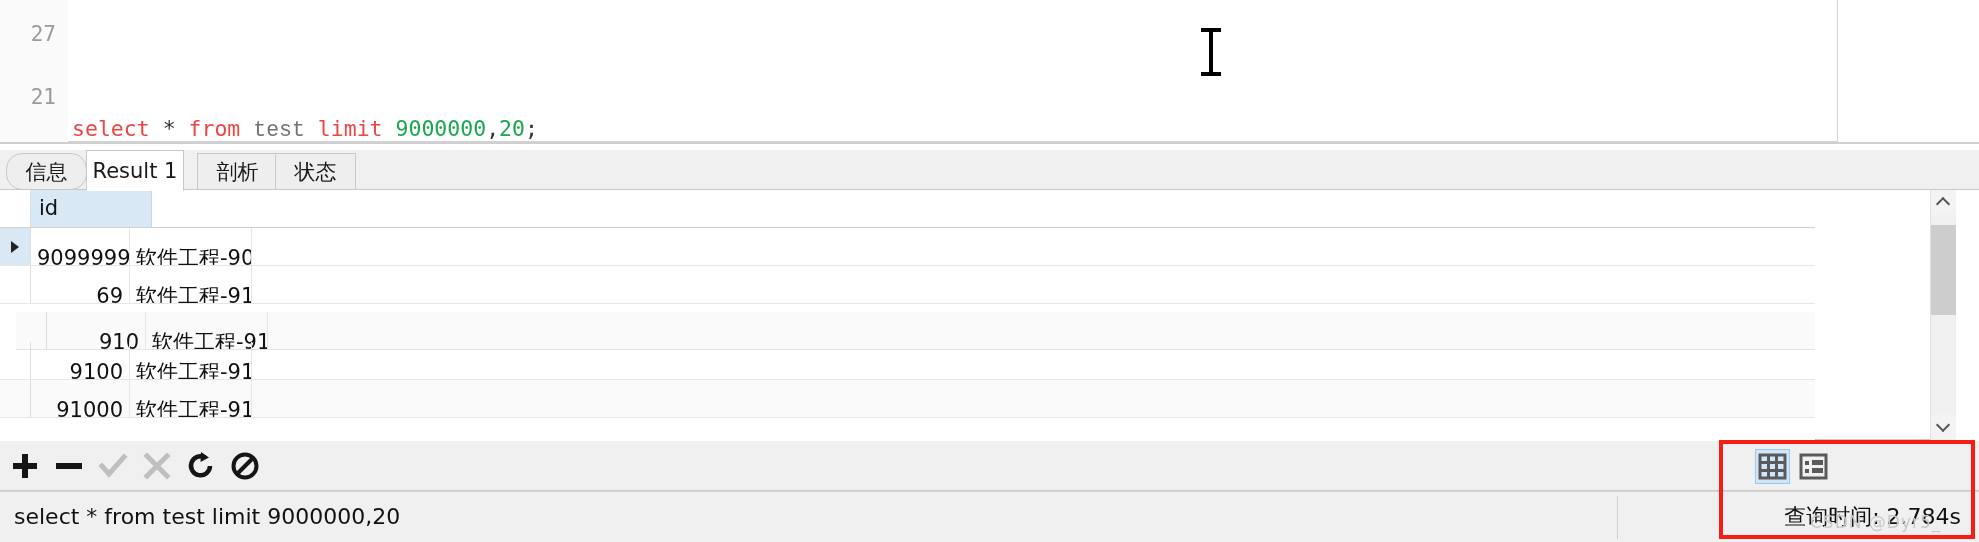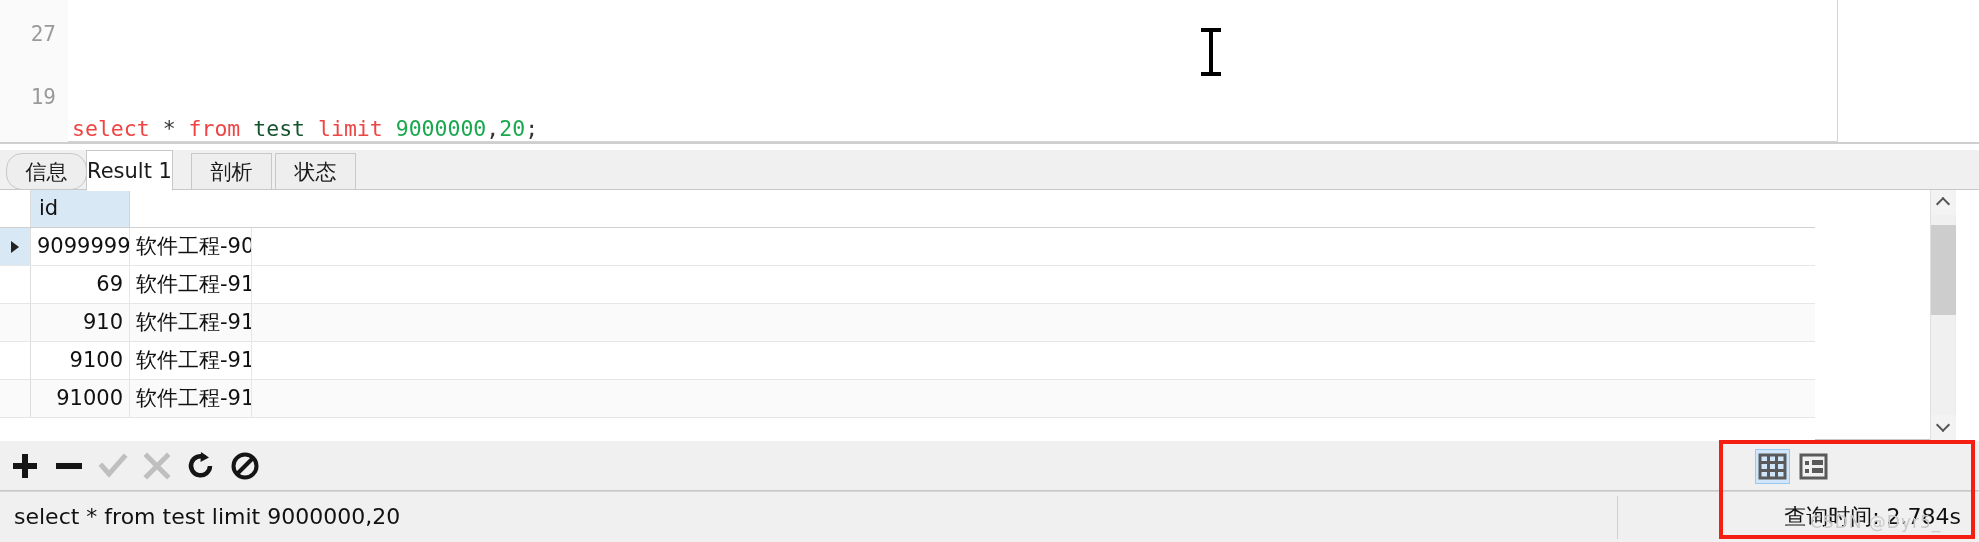--- a/index.html
+++ b/index.html
@@ -70,21 +70,21 @@
   .code {
     position: absolute;
     left: 72px;
     font-family: "DejaVu Sans Mono", "Liberation Mono", monospace;
     font-size: 21.5px;
     line-height: 32px;
     letter-spacing: 0px;
     white-space: pre;
   }
   .kw  { color: #ef4444; }
-  .ident { color: #14532d; }
+  .ident { color: #737373; font-family: Liberation Mono, monospace; }
   .num { color: #1aa84f; }
   .punc { color: #333333; }
   .op  { color: #333333; }
 
   .caret {
     position: absolute;
     width: 2px;
     background: #000000;
   }
 
@@ -203,21 +203,21 @@
     position: absolute;
     top: 0;
     height: 37px;
     line-height: 36px;
     color: #111111;
     font-size: 21px;
     font-family: "DejaVu Sans", "Liberation Sans", sans-serif;
     white-space: nowrap;
     overflow: hidden;
     border-right: 1px solid #e6e6e6;
-    padding: 0 6px;
+    padding: 12px 6px;
   }
   .cell.num-col { text-align: right; }
   .cell.txt-col { text-align: left; }
 
   
   .vscroll {
     position: absolute;
     right: 24px; top: 190px;
     width: 25px; height: 250px;
     background: #f0f0f0;
@@ -370,65 +370,65 @@
     <div class="editor-inner">
       <div class="gutter"></div>
       <div class="code-area">
 
         <div class="line" style="top:-14px;">
           <span class="ln" style="left:-68px;">27</span>
         </div>
 
 
         <div class="line" style="top:49px;">
-          <span class="ln" style="left:-68px;">19</span>
+          <span class="ln" style="left:-68px;">21</span>
           <span class="code" style="left:4px;"><span class="kw">select</span><span class="op"> </span><span class="op">*</span><span class="op"> </span><span class="kw">from</span><span class="op"> </span><span class="ident">test</span><span class="op"> </span><span class="kw">limit</span><span class="op"> </span><span class="num">9000000</span><span class="punc">,</span><span class="num">20</span><span class="punc">;</span></span>
         </div>
 
       </div>
     </div>
 
     <svg class="ibeam" style="left:1197px; top:26px;" width="28" height="52" viewBox="0 0 28 52">
       <rect x="4" y="2" width="20" height="4" fill="#000"></rect>
       <rect x="12" y="2" width="4" height="48" fill="#000"></rect>
       <rect x="4" y="46" width="20" height="4" fill="#000"></rect>
     </svg>
   </div>
 
   <div class="tabstrip">
     <div class="tabstrip-border"></div>
     <div class="tab" style="left:6px; width:81px;border-radius:16px;">信息</div>
-    <div class="tab active" style="left:86px; width:87px;">Result 1</div>
-    <div class="tab" style="left:191px; width:81px;">剖析</div>
+    <div class="tab active" style="left:86px; width:98px;">Result 1</div>
+    <div class="tab" style="left:197px; width:81px;">剖析</div>
     <div class="tab" style="left:275px; width:81px;">状态</div>
   </div>
 
   <div class="grid-wrap">
     <div class="grid">
 
       <div class="ghead">
         <div class="hcorner"></div>
-        <div class="hcell" style="left:31px; width:99px;">id</div>
+        <div class="hcell" style="left:31px; width:121px;">id</div>
       </div>
 
       <div class="grow sel" style="top:38px;">
         <div class="rowmark">
             <div class="arrow"></div>
           </div>
         <div class="cell num-col" style="left:31px; width:99px;">9099999</div>
         <div class="cell txt-col" style="left:130px; width:122px;">软件工程-909</div>
       </div>
 
       <div class="grow" style="top:76px;">
         <div class="rowmark"></div>
         <div class="cell num-col" style="left:31px; width:99px;">69</div>
         <div class="cell txt-col" style="left:130px; width:122px;">软件工程-91</div>
       </div>
 
-      <div class="grow alt" style="top:114px;">
+      <div class="grow alt" style="top:122px;margin-left:16px;">
         <div class="rowmark"></div>
         <div class="cell num-col" style="left:31px; width:99px;">910</div>
         <div class="cell txt-col" style="left:130px; width:122px;">软件工程-910</div>
       </div>
 
       <div class="grow" style="top:152px;">
         <div class="rowmark"></div>
         <div class="cell num-col" style="left:31px; width:99px;">9100</div>
         <div class="cell txt-col" style="left:130px; width:122px;">软件工程-910</div>
       </div>

